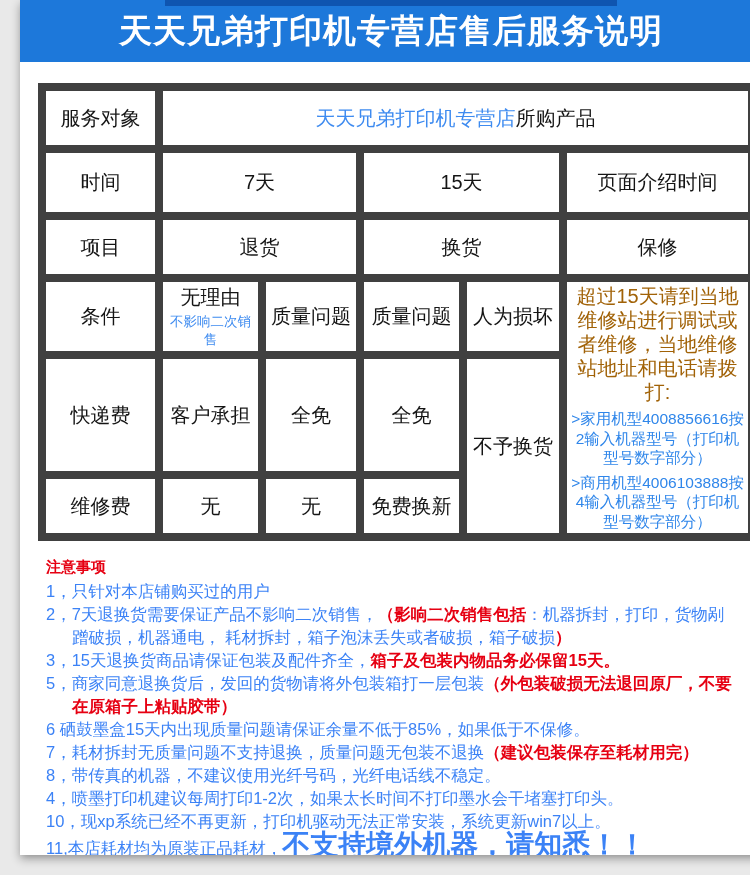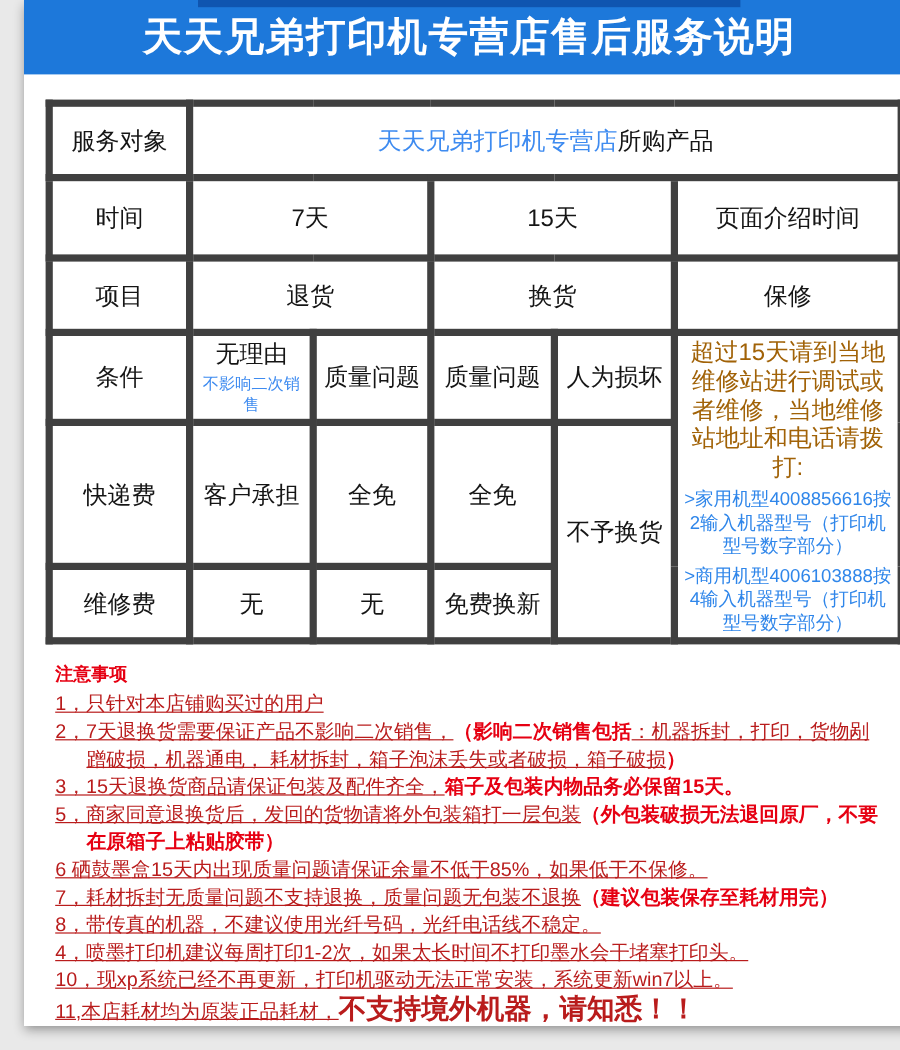--- a/index.html
+++ b/index.html
@@ -29,21 +29,21 @@
   }
   .banner-title {
     color:#ffffff; font-size:33px; font-weight:bold; letter-spacing:1px;
   }
   
   table.svc {
     border-collapse:collapse; table-layout:fixed;
     width:710px; margin:21px 0 0 18px;
   }
   table.svc td {
-    border:6px solid #404040;
+    border:8px solid #404040;
     text-align:center; vertical-align:middle;
     font-size:20px; color:#151515;
     padding:2px;
   }
   td.lbl { font-weight:500; }
   .r1 { height:62px; } .r2 { height:67px;margin-left:10px; } .r3 { height:62px; }
   .r4 { height:66px; } .r5 { height:60px; } .r6 { height:62px; }
   .target-val { font-size:24px; }
   .blue-txt { color:#3e8bf0; }
   .cond-sub { display:block; font-size:13.5px; color:#3e8bf0; margin-top:2px; }
@@ -53,23 +53,23 @@
   }
   .info-black { color:#a16207; }
   .info-blue  { color:#2f86ea; line-height:19.5px; margin-top:5px; font-size:15.5px; }
   
   .notes { padding:13px 24px 0 26px; }
   .notes-heading { color:#e60012; font-weight:bold; font-size:15px; line-height:26px; }
   .note-item {
     font-size:16.5px; line-height:23px;
     padding-left:26px; text-indent:-26px;
   }
-  .seg-black { color:#b91c1c;text-decoration:underline; }
+  .seg-black { color:#3b82f6; }
   .seg-red { color:#e60012; font-weight:bold; }
-  .seg-red-big { color:#b91c1c; font-weight:bold; font-size:23px; }
+  .seg-red-big { color:#3b82f6; font-weight:bold; font-size:28px; }
   
   .warm-tip {
     margin-top:7px; padding:0 24px 0 26px;
     color:#e60012; font-weight:bold; font-size:19px; line-height:27px;
   }
 </style>
 </head>
 <body>
 
 <div class="card">

